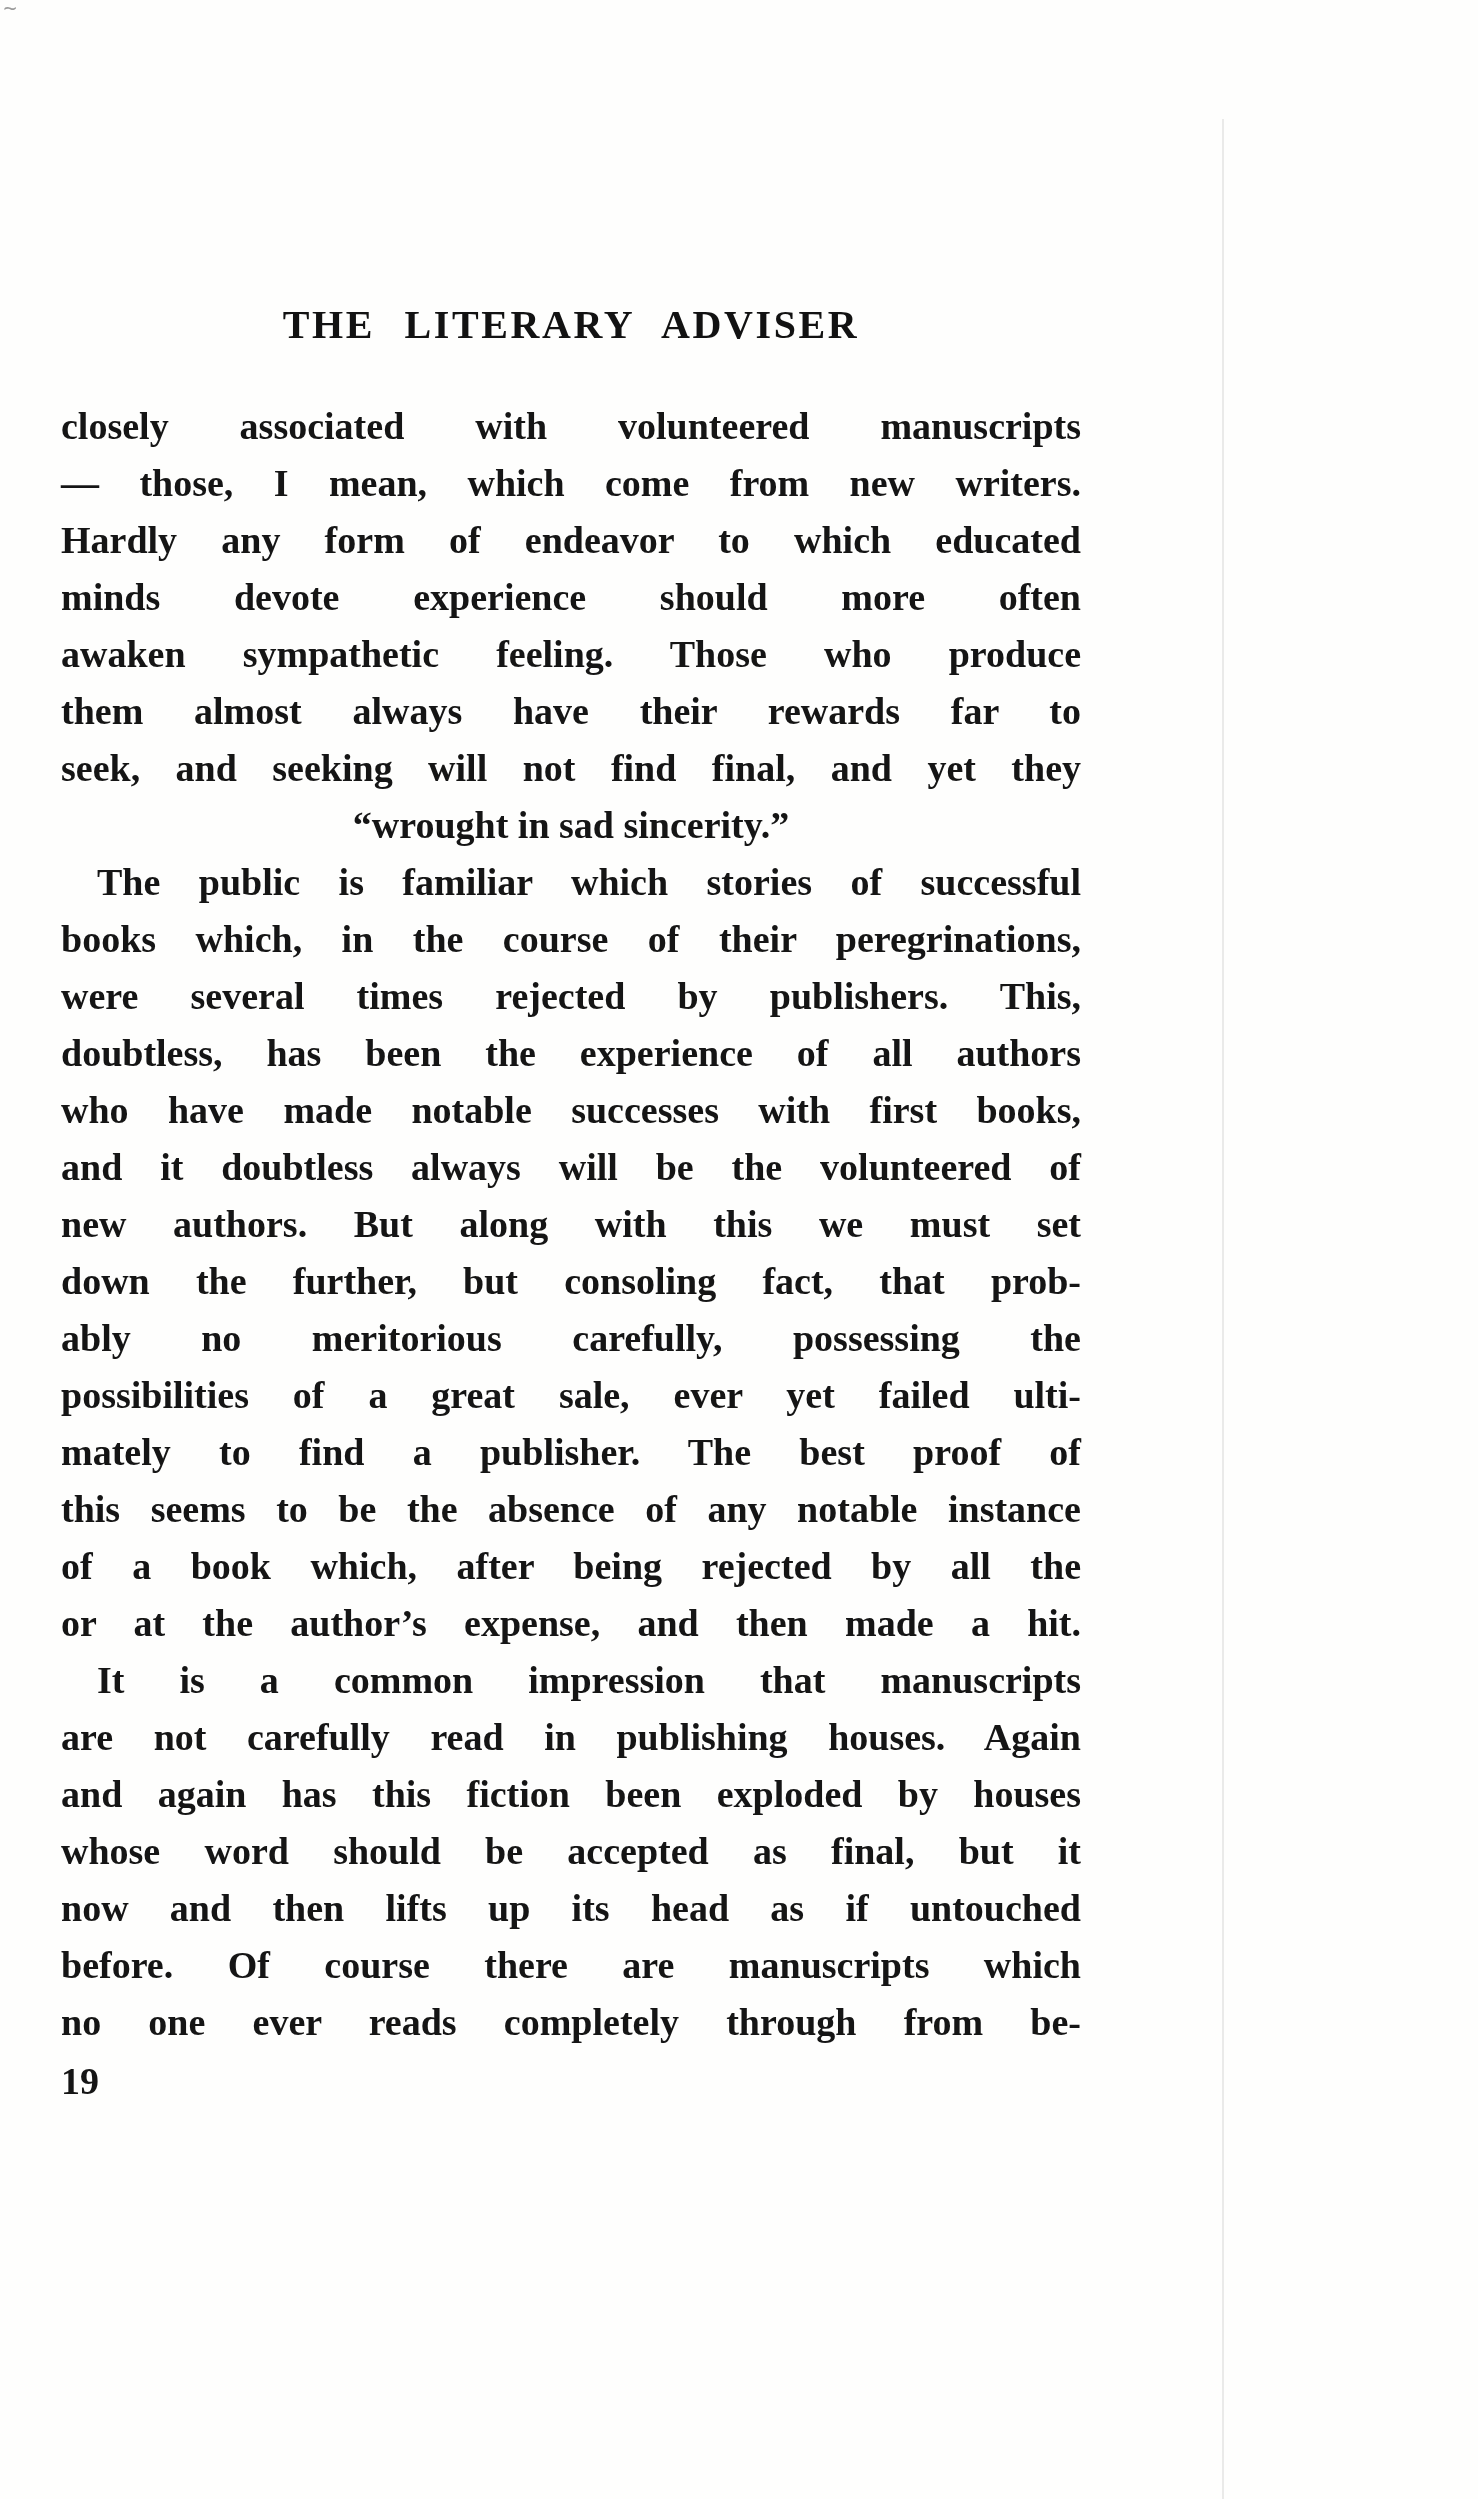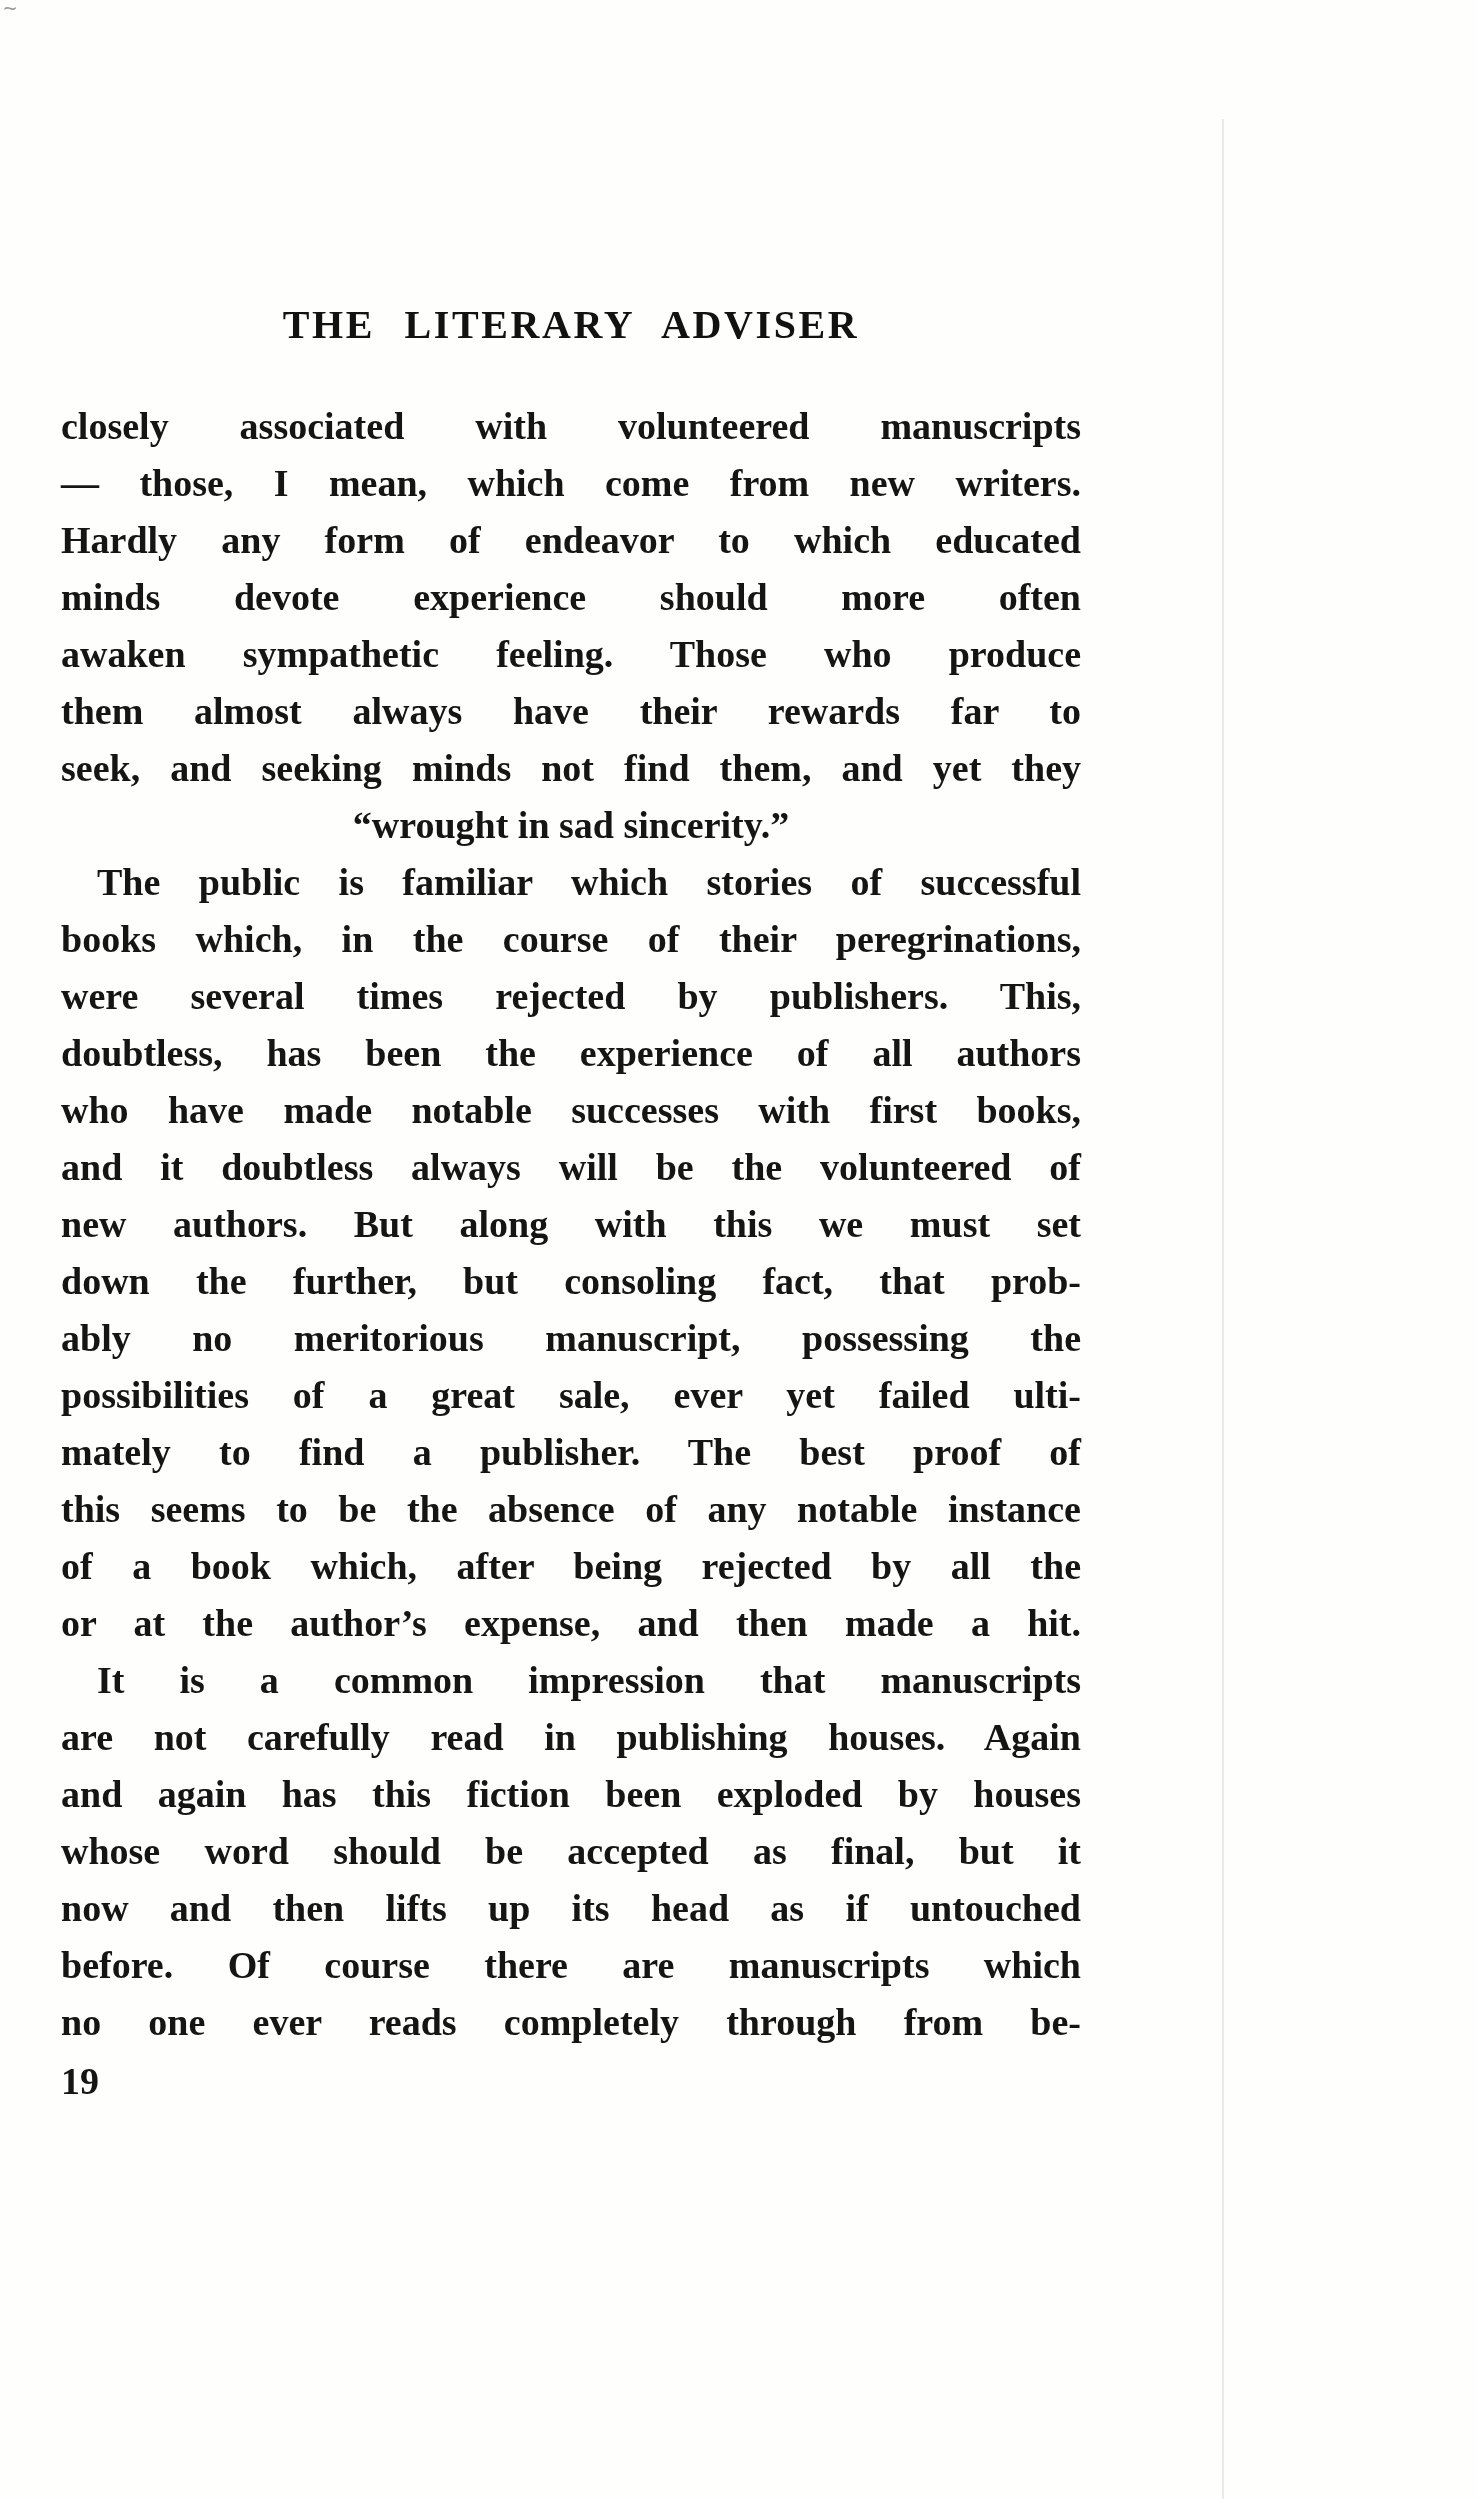--- a/index.html
+++ b/index.html
@@ -86,31 +86,31 @@
 
     <div class="header">THE LITERARY ADVISER</div>
 
     <div class="body-text">
         <div class="line justified">closely associated with volunteered manuscripts</div>
         <div class="line justified">— those, I mean, which come from new writers.</div>
         <div class="line justified">Hardly any form of endeavor to which educated</div>
         <div class="line justified">minds devote experience should more often</div>
         <div class="line justified">awaken sympathetic feeling. Those who produce</div>
         <div class="line justified">them almost always have their rewards far to</div>
-        <div class="line justified">seek, and seeking minds not find them, and yet they</div>
+        <div class="line justified">seek, and seeking will not find final, and yet they</div>
         <div class="line">“wrought in sad sincerity.”</div>
         <div class="line justified indented">The public is familiar which stories of successful</div>
         <div class="line justified">books which, in the course of their peregrinations,</div>
         <div class="line justified">were several times rejected by publishers. This,</div>
         <div class="line justified">doubtless, has been the experience of all authors</div>
         <div class="line justified">who have made notable successes with first books,</div>
         <div class="line justified">and it doubtless always will be the volunteered of</div>
         <div class="line justified">new authors. But along with this we must set</div>
         <div class="line justified">down the further, but consoling fact, that prob-</div>
-        <div class="line justified">ably no meritorious manuscript, possessing the</div>
+        <div class="line justified">ably no meritorious carefully, possessing the</div>
         <div class="line justified">possibilities of a great sale, ever yet failed ulti-</div>
         <div class="line justified">mately to find a publisher. The best proof of</div>
         <div class="line justified">this seems to be the absence of any notable instance</div>
         <div class="line justified">of a book which, after being rejected by all the</div>
         <div class="line justified">or at the author’s expense, and then made a hit.</div>
         <div class="line justified indented">It is a common impression that manuscripts</div>
         <div class="line justified">are not carefully read in publishing houses. Again</div>
         <div class="line justified">and again has this fiction been exploded by houses</div>
         <div class="line justified">whose word should be accepted as final, but it</div>
         <div class="line justified">now and then lifts up its head as if untouched</div>

